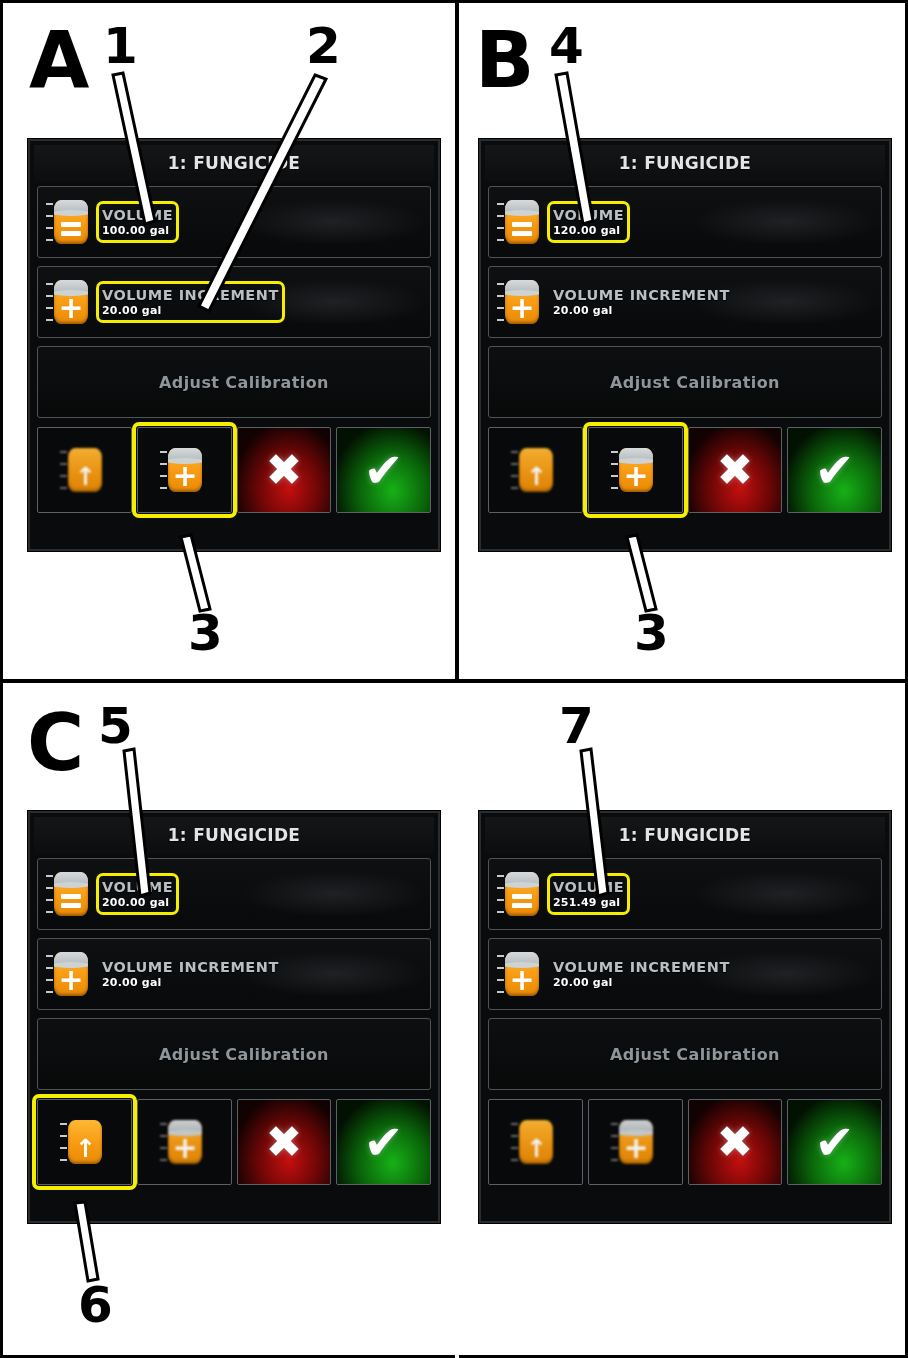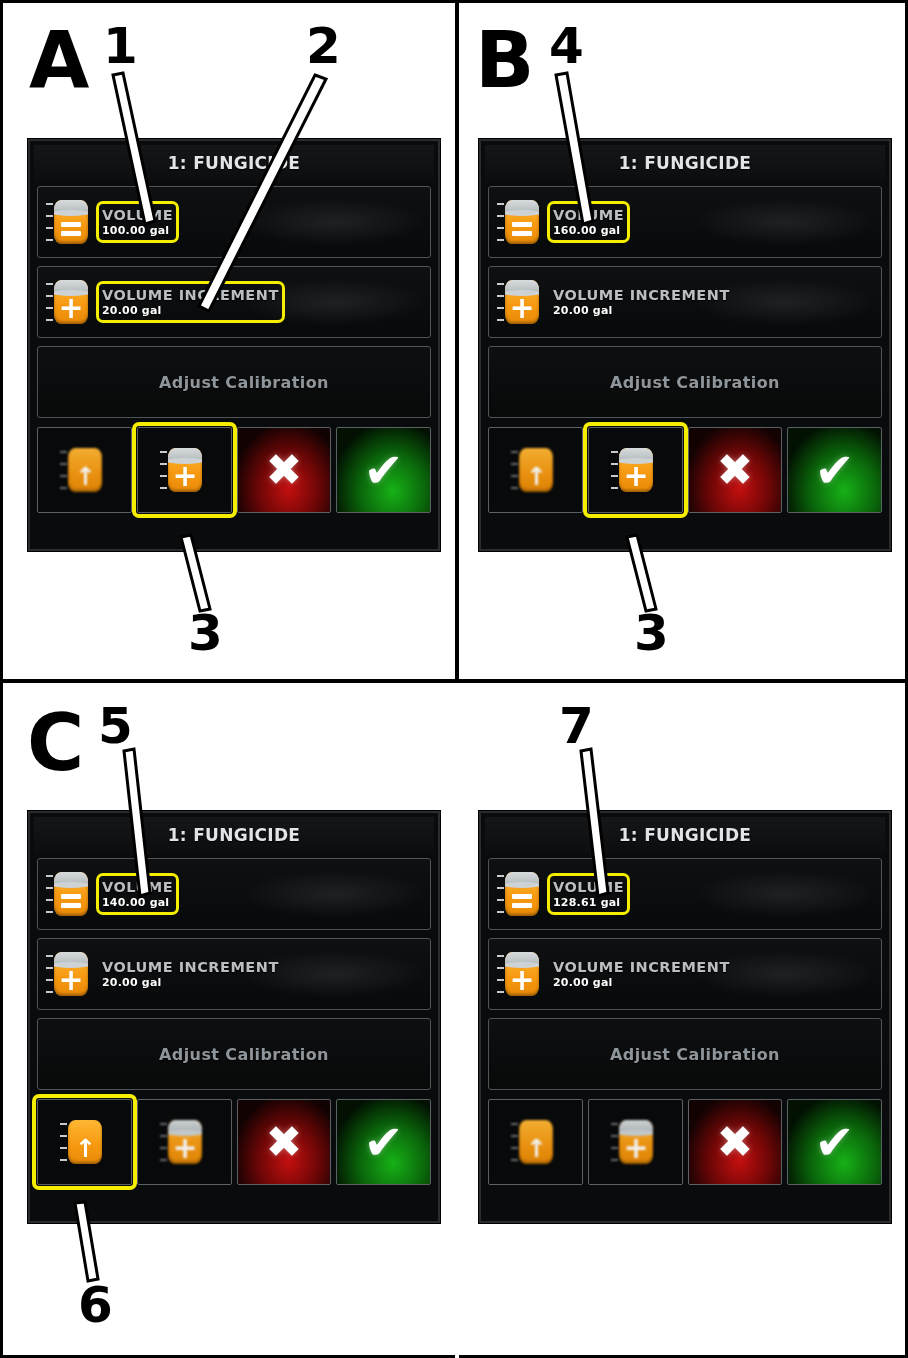--- a/index.html
+++ b/index.html
@@ -397,21 +397,21 @@
           <div class="tank">
             <div class="tank-cap"></div>
             <div class="tank-sym eq">
                 <span></span>
                 <span></span>
               </div>
           </div>
         </div>
         <div class="row-texts hl-text">
           <div class="row-label">VOLUME</div>
-          <div class="row-value">160.00 gal</div>
+          <div class="row-value">120.00 gal</div>
         </div>
       </div>
 
       <div class="row-item">
         <div class="tank-wrap">
           <div class="tank-scale">
               <i></i>
               <i></i>
               <i></i>
               <i></i>
@@ -486,21 +486,21 @@
           <div class="tank">
             <div class="tank-cap"></div>
             <div class="tank-sym eq">
                 <span></span>
                 <span></span>
               </div>
           </div>
         </div>
         <div class="row-texts hl-text">
           <div class="row-label">VOLUME</div>
-          <div class="row-value">140.00 gal</div>
+          <div class="row-value">200.00 gal</div>
         </div>
       </div>
 
       <div class="row-item">
         <div class="tank-wrap">
           <div class="tank-scale">
               <i></i>
               <i></i>
               <i></i>
               <i></i>
@@ -573,21 +573,21 @@
           <div class="tank">
             <div class="tank-cap"></div>
             <div class="tank-sym eq">
                 <span></span>
                 <span></span>
               </div>
           </div>
         </div>
         <div class="row-texts hl-text">
           <div class="row-label">VOLUME</div>
-          <div class="row-value">128.61 gal</div>
+          <div class="row-value">251.49 gal</div>
         </div>
       </div>
 
       <div class="row-item">
         <div class="tank-wrap">
           <div class="tank-scale">
               <i></i>
               <i></i>
               <i></i>
               <i></i>

